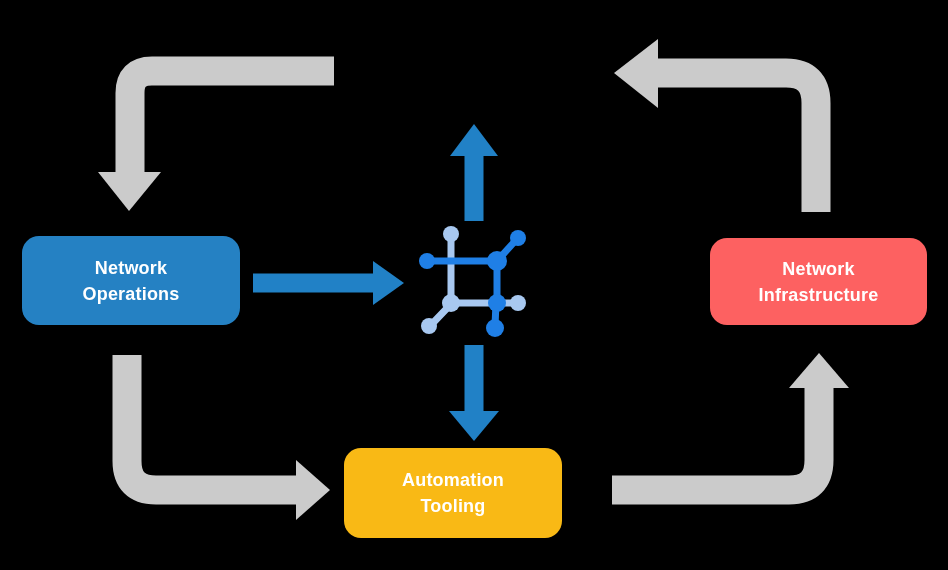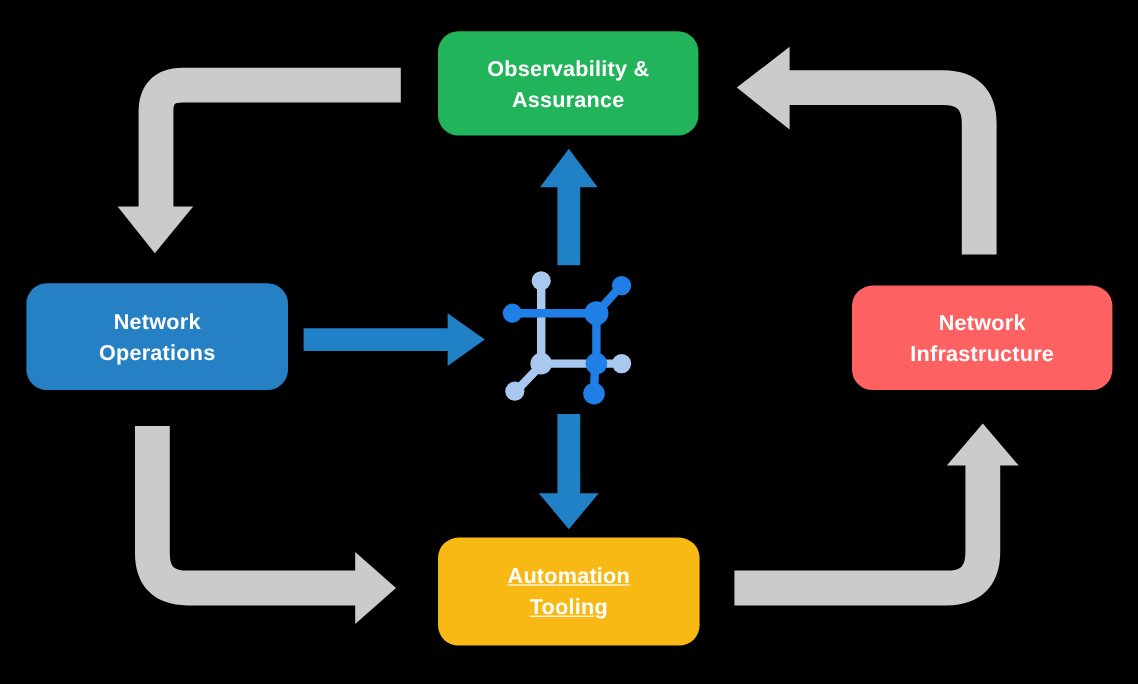--- a/index.html
+++ b/index.html
@@ -7,21 +7,21 @@
        font-family:"Liberation Sans", sans-serif;}
   .canvas{position:relative;width:948px;height:570px;}
   .layer{position:absolute;left:0;top:0;}
   .node{position:absolute;display:flex;align-items:center;justify-content:center;
         border-radius:17px;color:#fff;text-align:center;
         font-size:18px;font-weight:700;line-height:26px;letter-spacing:.2px;}
   .node span{white-space:pre-line;}
   .node-observability{left:365px;top:26px;width:217px;height:87px;background:#22B45B;}
   .node-operations{left:22px;top:236px;width:218px;height:89px;background:#2581C3;}
   .node-infrastructure{left:710px;top:238px;width:217px;height:87px;background:#FD6161;}
-  .node-automation{left:365px;top:448px;width:218px;height:90px;background:#F9B915;text-decoration:underline;}
+  .node-automation{left:344px;top:448px;width:218px;height:90px;background:#F9B915;}
 </style>
 </head>
 <body>
 
 <div class="canvas">
 
   <svg class="layer" width="948" height="570" viewBox="0 0 948 570">
 
     <g>
       <path d="M 334 71 L 152 71 Q 130 71 130 93 L 130 173" fill="none" stroke-width="29" stroke="#CBCBCB"></path>
@@ -80,24 +80,20 @@
       <g stroke="none" fill="#1F7FE6">
         <circle cx="427" cy="261" r="8"></circle>
         <circle cx="518" cy="238" r="8"></circle>
         <circle cx="497" cy="261" r="10"></circle>
         <circle cx="497" cy="303" r="9"></circle>
         <circle cx="495" cy="328" r="9"></circle>
       </g>
     </g>
   </svg>
 
-  <div class="node node-observability">
-    <span>Observability &amp;
-Assurance</span>
-  </div>
 
   <div class="node node-operations">
     <span>Network
 Operations</span>
   </div>
 
   <div class="node node-infrastructure">
     <span>Network
 Infrastructure</span>
   </div>

